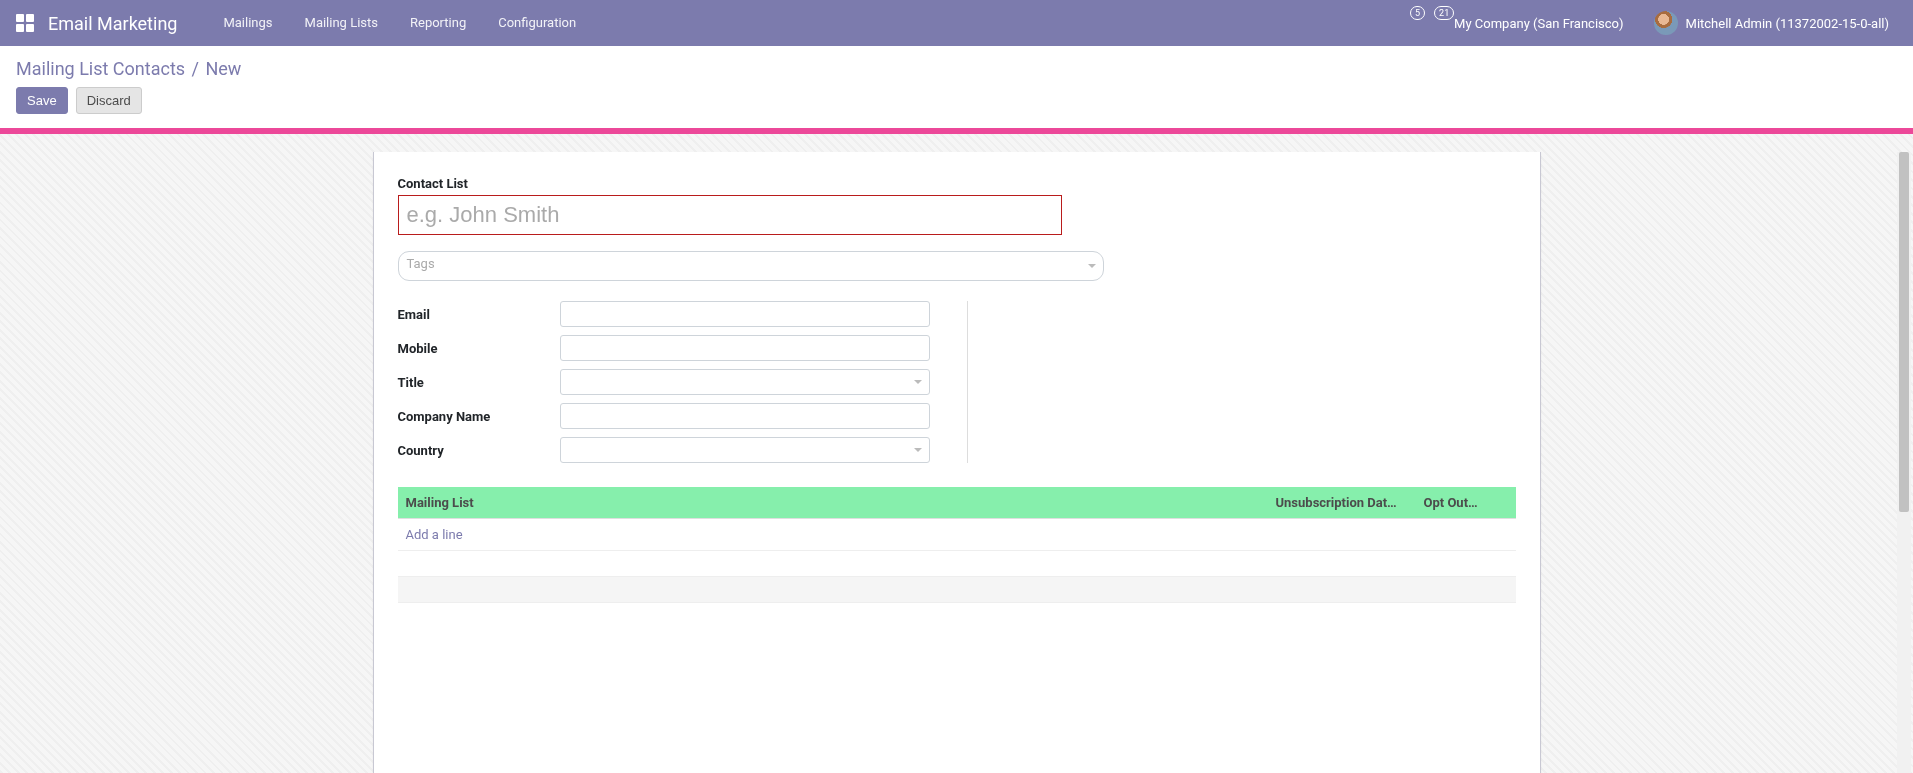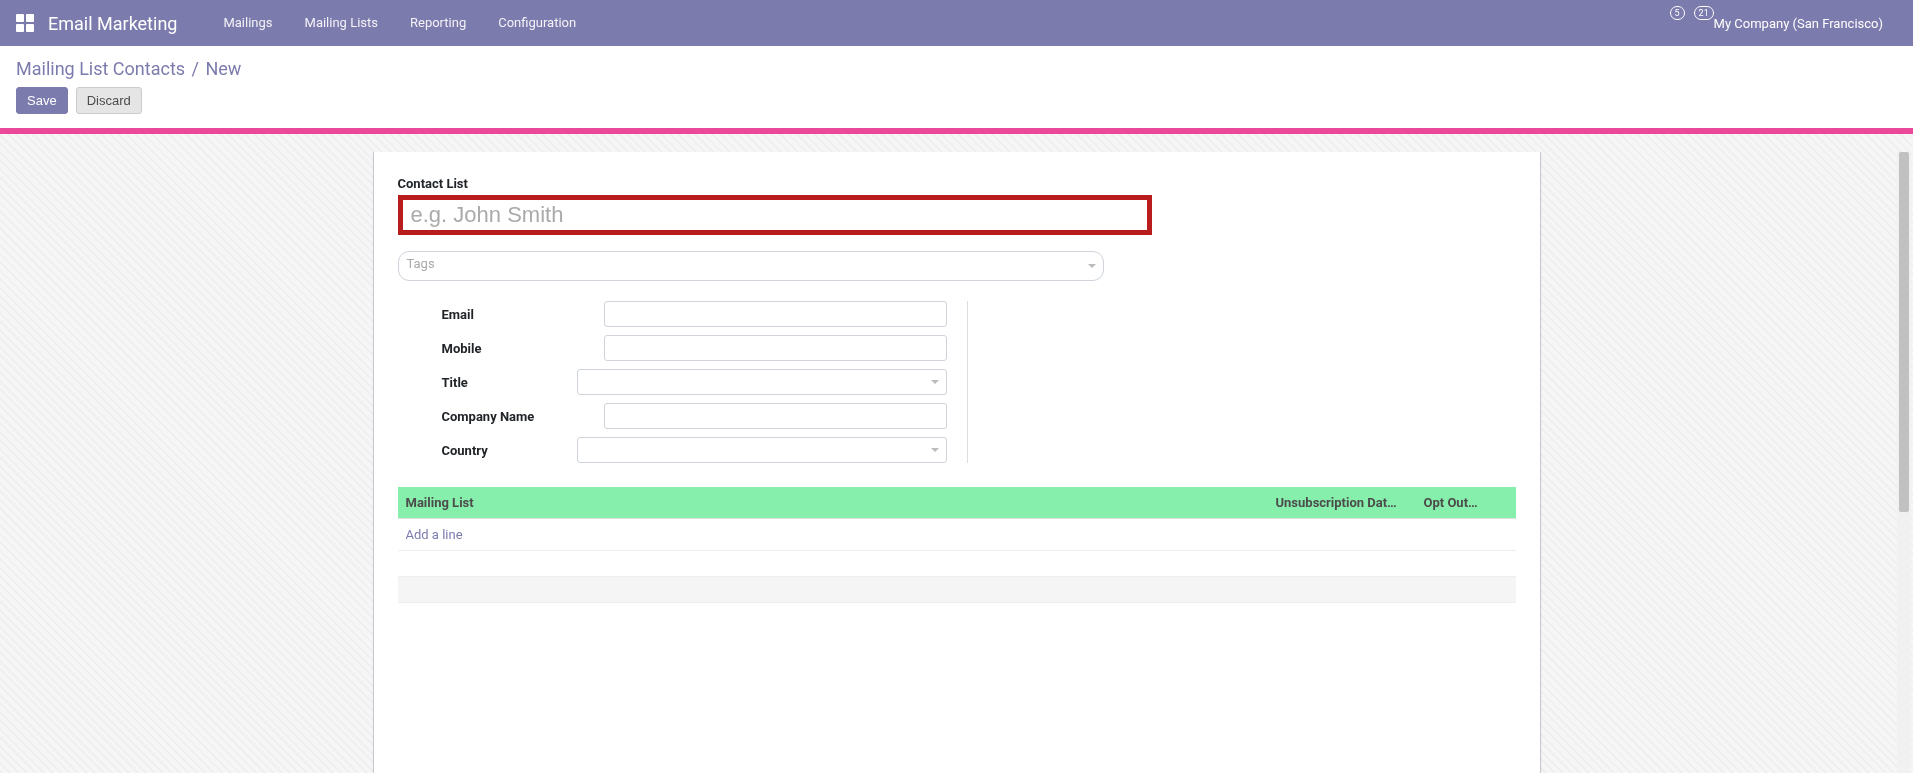--- a/index.html
+++ b/index.html
@@ -142,24 +142,24 @@
     padding: 0 24px;
   }
   .field-label {
     font-weight: 700;
     font-size: 13px;
     color: #212529;
     margin-bottom: 4px;
     display: block;
   }
   .name-input {
-    width: 754px;
+    width: 664px;
     font-size: 22px;
     padding: 4px 8px;
-    border: 5px solid #b91c1c;
+    border: 1px solid #b91c1c;
     outline: none;
     color: #4c4c4c;
     height: 40px;
   }
   .name-input::placeholder { color: #aaa; }
   .tags-wrap { margin-top: 16px; width: 706px; position: relative; }
   .tags-input {
     width: 100%;
     border: 1px solid #ced4da;
     border-radius: 11px;
@@ -183,21 +183,20 @@
   .form-group { margin-top: 20px; }
   .group-table {
     width: 570px;
     border-right: 1px solid #ddd;
     padding-right: 20px;
   }
   .group-row {
     display: flex;
     align-items: center;
     margin-bottom: 8px;
-    margin-left: 44px;
   }
   .group-row .row-label {
     width: 162px;
     font-weight: 700;
     font-size: 13px;
     color: #212529;
   }
   .group-row .row-input {
     flex: 1;
   }
@@ -290,20 +289,24 @@
         </svg>
       <span class="badge">5</span>
     </div>
     <div class="systray-item">
       <svg viewBox="0 0 16 16" class="clock-icon">
           <path d="M8 1a7 7 0 1 0 0 14A7 7 0 0 0 8 1zm0 2a5 5 0 1 1 0 10A5 5 0 0 1 8 3zm.5 1H7v5l4 2 .5-1L8.5 8V4z"></path>
         </svg>
       <span class="badge">21</span>
     </div>
     <div class="systray-item company-name">My Company (San Francisco)</div>
+    <div class="systray-item">
+      <div class="avatar"></div>
+      <span class="user-name">Mitchell Admin (11372002-15-0-all)</span>
+    </div>
   </div>
 </div>
 
 <div class="control-panel">
   <div class="breadcrumb">
     <span class="bc-link">Mailing List Contacts</span>
     <span class="bc-sep">/</span>
     <span class="bc-current">New</span>
   </div>
   <div class="cp-buttons">

